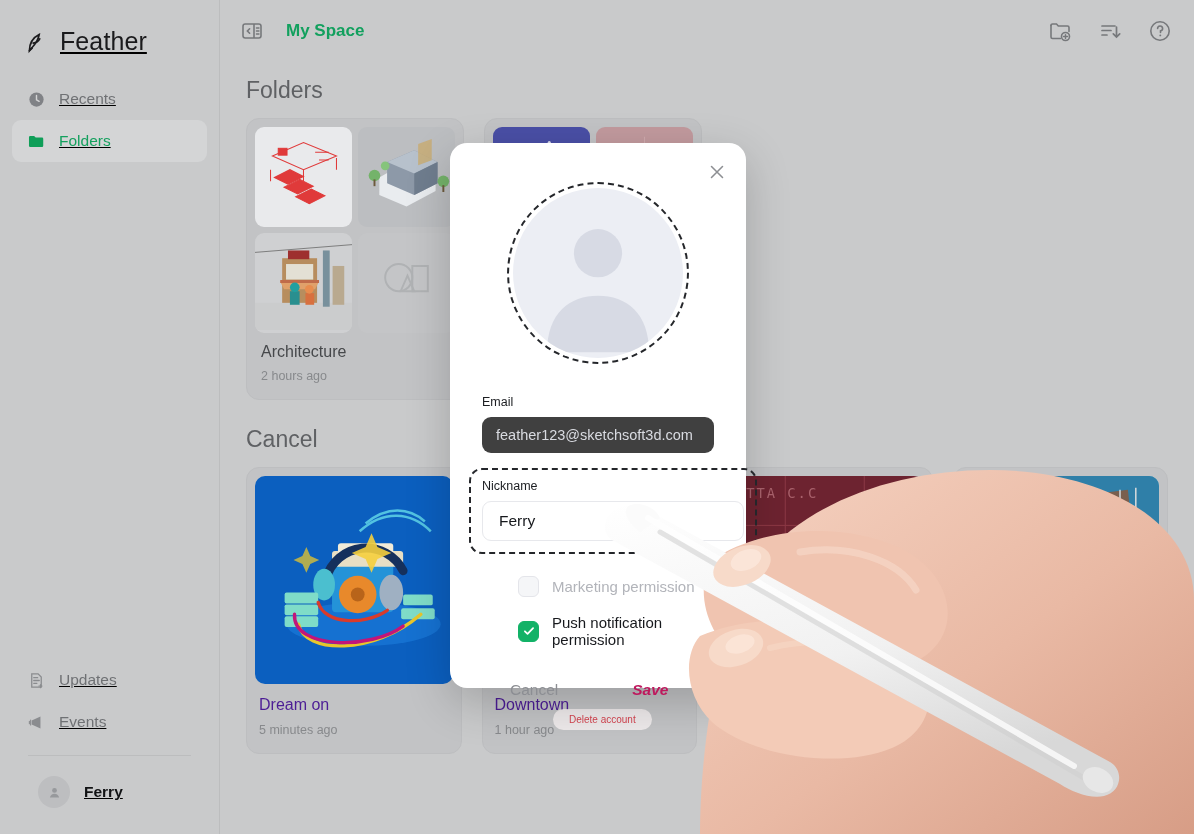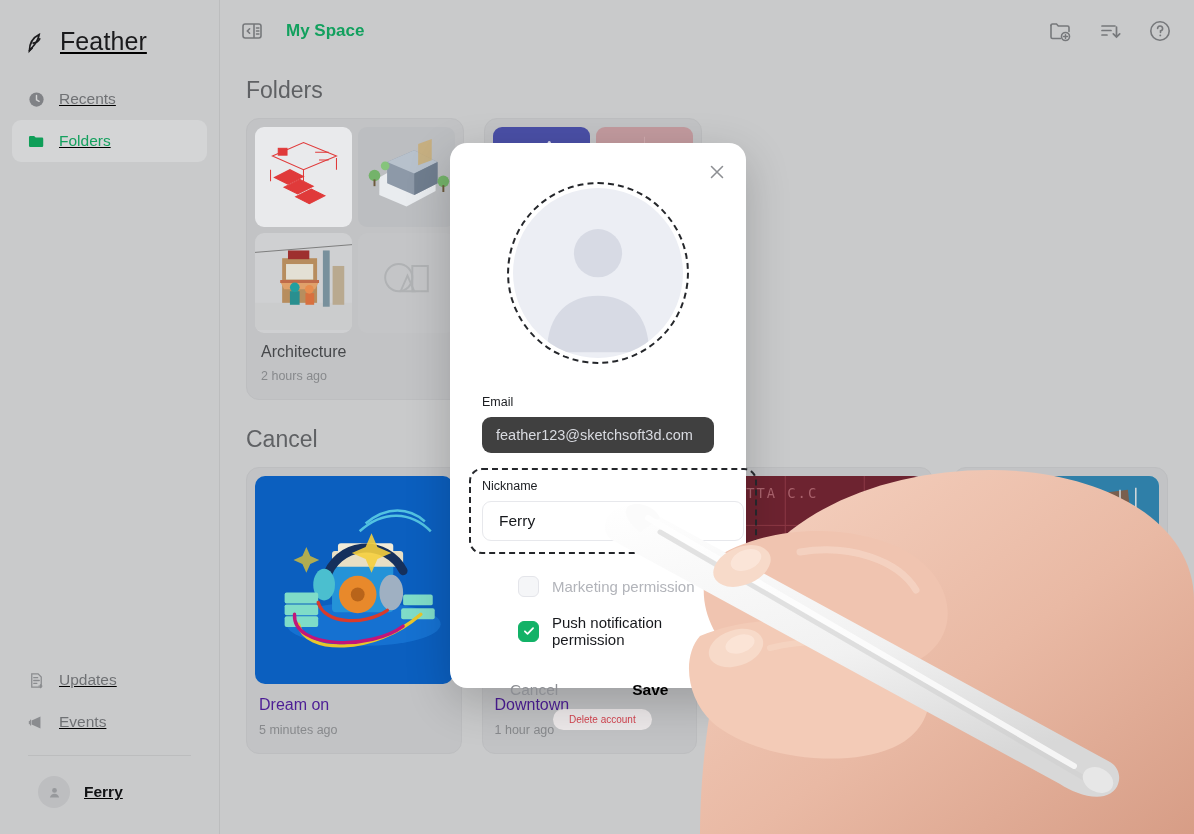--- a/index.html
+++ b/index.html
@@ -152,21 +152,21 @@
   }
   .box.checked {
     background: #12b267; border-color: #12b267;
     display: flex; align-items: center; justify-content: center;
   }
   .check-label { font-size: 15px; color: #17191d; }
   .check-label.muted { color: #b2b4ba; }
 
   .modal-actions { display: flex; align-items: center; gap: 74px; margin-top: 33px; padding-left: 28px; }
   .btn-cancel { font-size: 15.5px; color: #8c8e93; background: none; border: none; cursor: pointer; font-family: inherit; }
-  .btn-save { font-size: 15.5px; color: #000000; background: none; border: none; cursor: pointer; font-weight: 700; font-family: inherit; }
+  .btn-save { font-size: 15.5px; color: #be185d; background: none; border: none; cursor: pointer; font-weight: 700; font-family: inherit; font-style: italic; }
 
   
   .hand-layer { position: absolute; inset: 0; z-index: 30; pointer-events: none; }
 </style>
 </head>
 <body>
 
 <div id="app">
 
   <aside class="sidebar">

